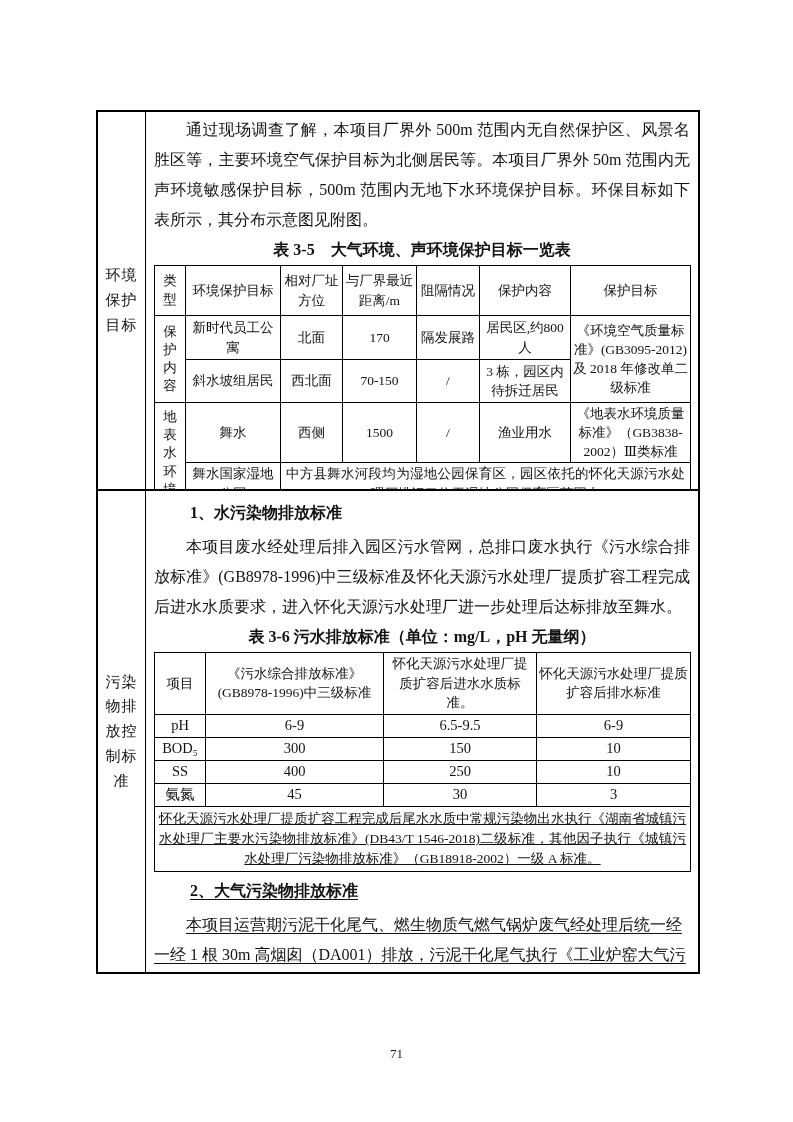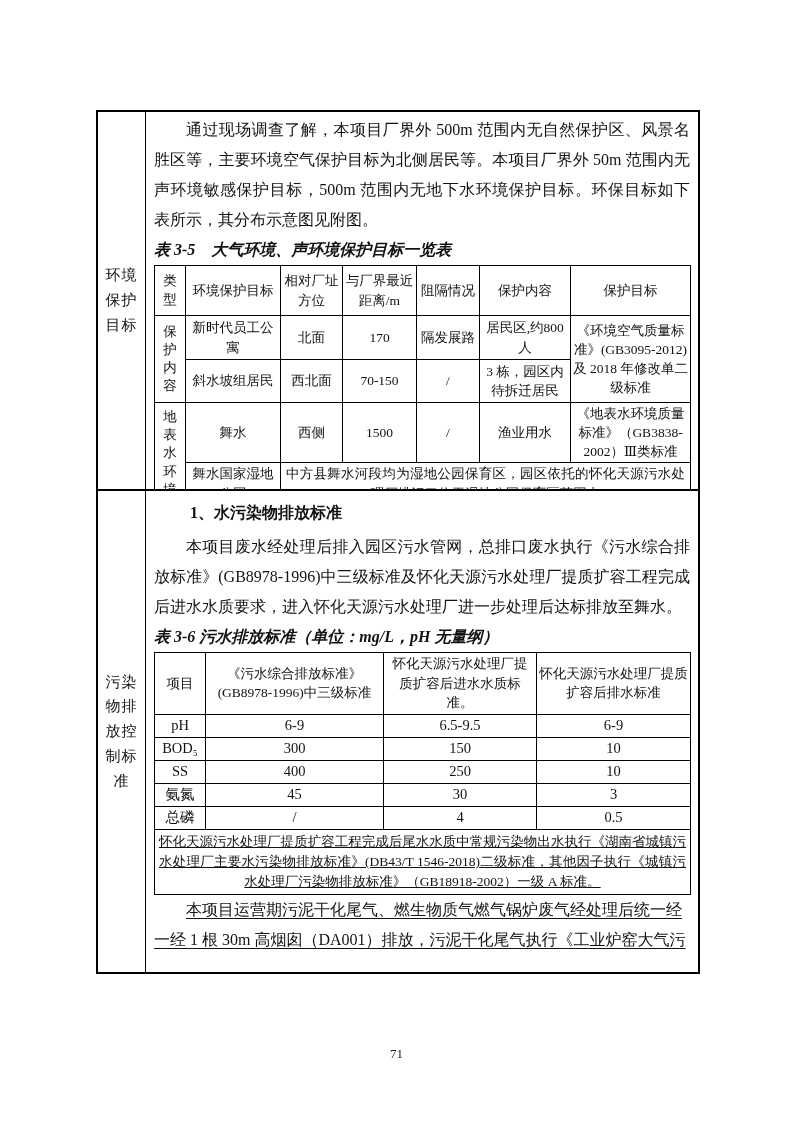--- a/index.html
+++ b/index.html
@@ -21,21 +21,21 @@
   }
   .side span{
     display:inline-block;width:34px;word-break:break-all;
     font-size:15px;line-height:1.65;text-align:center;letter-spacing:1px;
   }
   .content{flex:1;padding:3px 8px 0 8px;overflow:hidden;box-sizing:border-box;min-width:0;}
   .para{margin:0;font-size:16px;line-height:30px;text-align:justify;text-indent:2em;}
   .heading{margin:4px;font-size:16px;line-height:30px;font-weight:bold;text-indent:2em;}
   .u{text-decoration:underline;text-underline-offset:3px;}
   .noindent{text-indent:0;}
-  .tbl-title{font-size:16px;font-weight:bold;line-height:28px;margin:1px 0 1px 0;font-style:italic;}
+  .tbl-title{font-size:16px;font-weight:bold;text-align:center;line-height:28px;margin:1px 0 1px 0;}
   table{border-collapse:collapse;margin:0 auto;table-layout:fixed;width:536px;}
   td,th{border:1px solid #000;text-align:center;vertical-align:middle;padding:1px 2px;font-weight:normal;box-sizing:border-box;}
   .t35{font-size:13.5px;line-height:1.42;}
   .t35 .note-cell{text-align:justify;text-align-last:center;padding:1px 5px;}
   .t36{font-size:14.5px;line-height:1.35;}
   .t36 thead th{font-size:13.5px;line-height:1.45;}
   .t36 tbody td{height:23px;}
   .t36 .footnote{font-size:13.5px;line-height:1.5;text-align:justify;text-align-last:center;padding:2px 4px;text-decoration:underline;}
   .vert span{display:inline-block;width:1.1em;word-break:break-all;line-height:1.35;}
   .pageno{position:absolute;top:1046px;left:0;width:100%;text-align:center;font-size:13px;color:#222;}
@@ -149,34 +149,29 @@
               <td>400</td>
               <td>250</td>
               <td>10</td>
             </tr>
             <tr>
               <td>氨氮</td>
               <td>45</td>
               <td>30</td>
               <td>3</td>
             </tr>
-            <tr>
-              <td>总磷</td>
-              <td>/</td>
-              <td>4</td>
-              <td>0.5</td>
-            </tr>
           </tbody>
         <tbody>
           <tr>
             <td colspan="4" class="footnote">怀化天源污水处理厂提质扩容工程完成后尾水水质中常规污染物出水执行《湖南省城镇污水处理厂主要水污染物排放标准》(DB43/T 1546-2018)二级标准，其他因子执行《城镇污水处理厂污染物排放标准》（GB18918-2002）一级 A 标准。</td>
           </tr>
         </tbody>
       </table>
 
+      <p class="heading u">2、大气污染物排放标准</p>
       <p class="para u">本项目运营期污泥干化尾气、燃生物质气燃气锅炉废气经处理后统一经</p>
       <p class="para u noindent">一经 1 根 30m 高烟囱（DA001）排放，污泥干化尾气执行《工业炉窑大气污</p>
     </div>
   </div>
 
 </div>
 
 <div class="pageno">71</div>
 
 </body></html>

